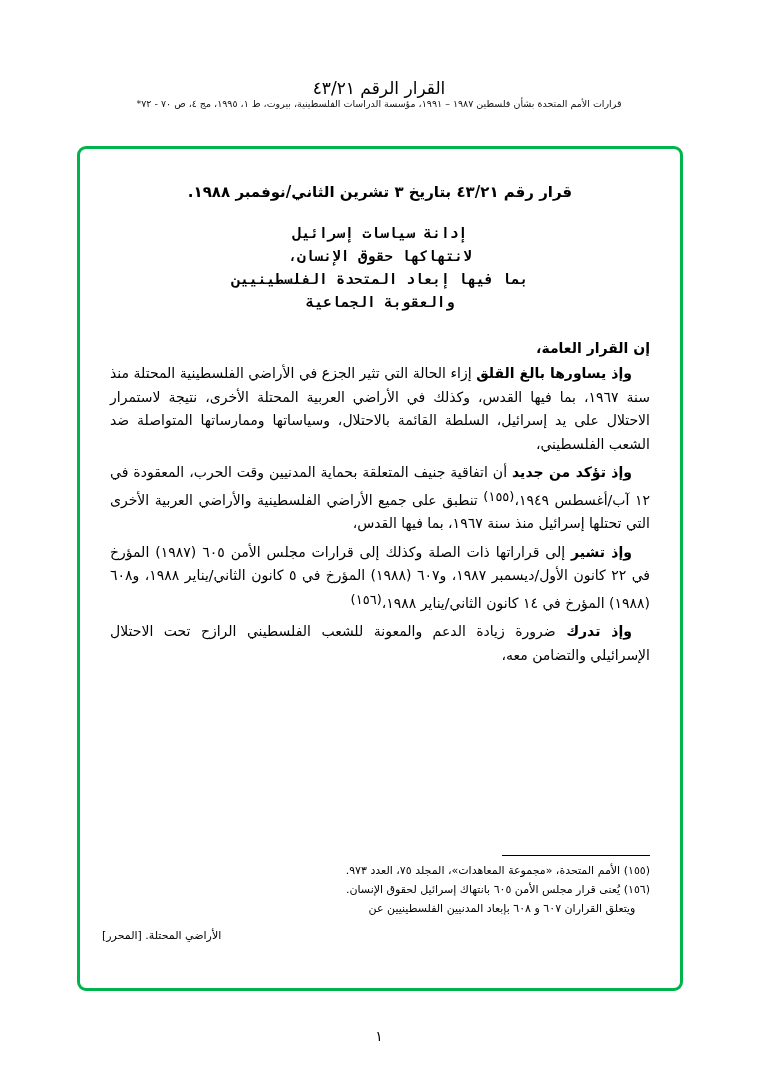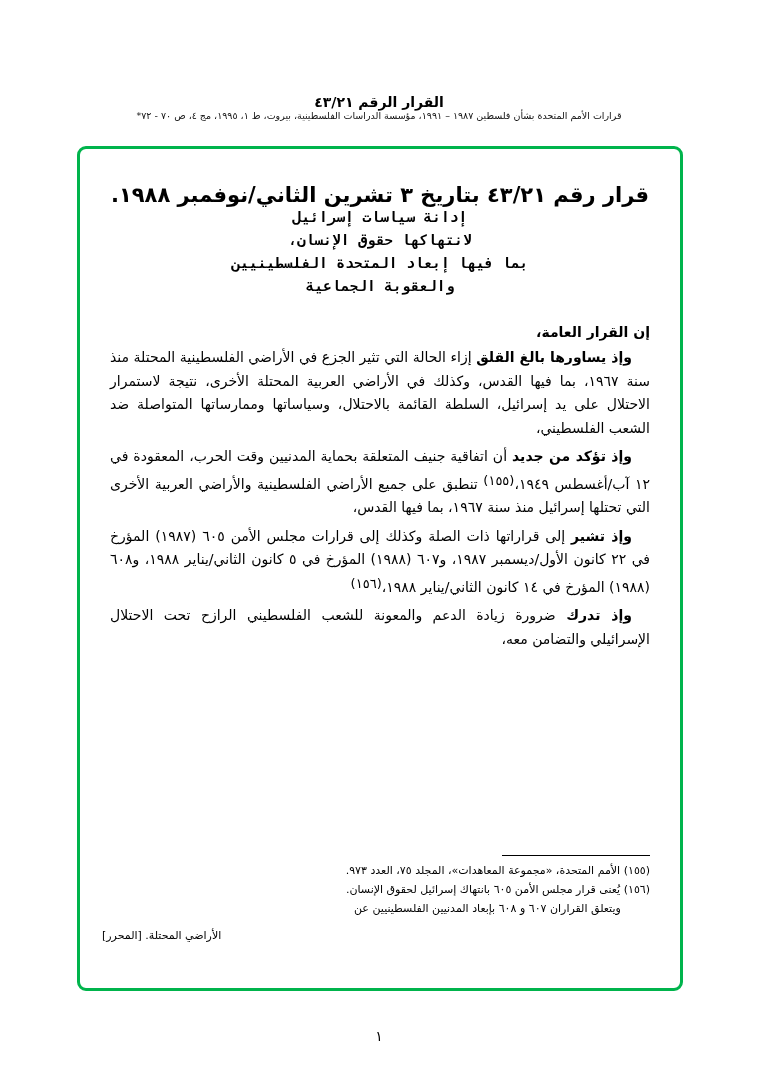--- a/index.html
+++ b/index.html
@@ -11,36 +11,37 @@
     background:#ffffff;
     color:#000;
     font-family:"DejaVu Sans", sans-serif;
     overflow:hidden;
   }
   
   .page-header {
     position:absolute; top:78px; left:0; right:0;
     text-align:center; direction:rtl;
   }
-  .header-title { font-size:14px; font-weight:bold; letter-spacing:0;margin-top:16px; }
+  .header-title { font-size:17px; font-weight:normal; letter-spacing:0; }
   .header-source { font-size:9.5px; color:#111; }
 
   
   .green-frame {
     position:absolute;
     left:77px; top:146px;
     width:606px; height:845px;
     border:3px solid #00b44c;
     border-radius:9px;
     padding:34px 30px 0 30px;
     direction:rtl;
     overflow:hidden;
   }
   .res-title {
-    text-align:center; font-size:21px; font-weight:bold;
+    text-align:center; font-size:15px; font-weight:bold;
+    margin-bottom:22px;
   }
   .res-subtitle {
     text-align:center; font-size:14.5px; font-weight:bold;
     line-height:23px; margin-bottom:25px;font-family:Liberation Mono, monospace;
   }
   .opening {
     font-size:14px; font-weight:bold; margin-bottom:6px;
   }
   .para {
     font-size:14px; line-height:23.5px;
@@ -52,21 +53,21 @@
     font-size:13px; vertical-align:4px; letter-spacing:0;
   }
 
   
   .fn-rule {
     position:absolute; bottom:132px; right:30px; width:148px;
     border-top:1.5px solid #000;
   }
   .footnotes {
     position:absolute; bottom:70px; right:30px; width:296px;
-    font-size:11px; line-height:19px; text-align:left; direction:rtl;
+    font-size:11px; line-height:19px; text-align:center; direction:rtl;
   }
   .fn-line { white-space:nowrap; }
   .fn-outdent {
     position:absolute; bottom:46px; left:22px;
     font-size:11px; direction:rtl; white-space:nowrap;
   }
 
   
   .page-number {
     position:absolute; bottom:34px; left:0; right:0;

